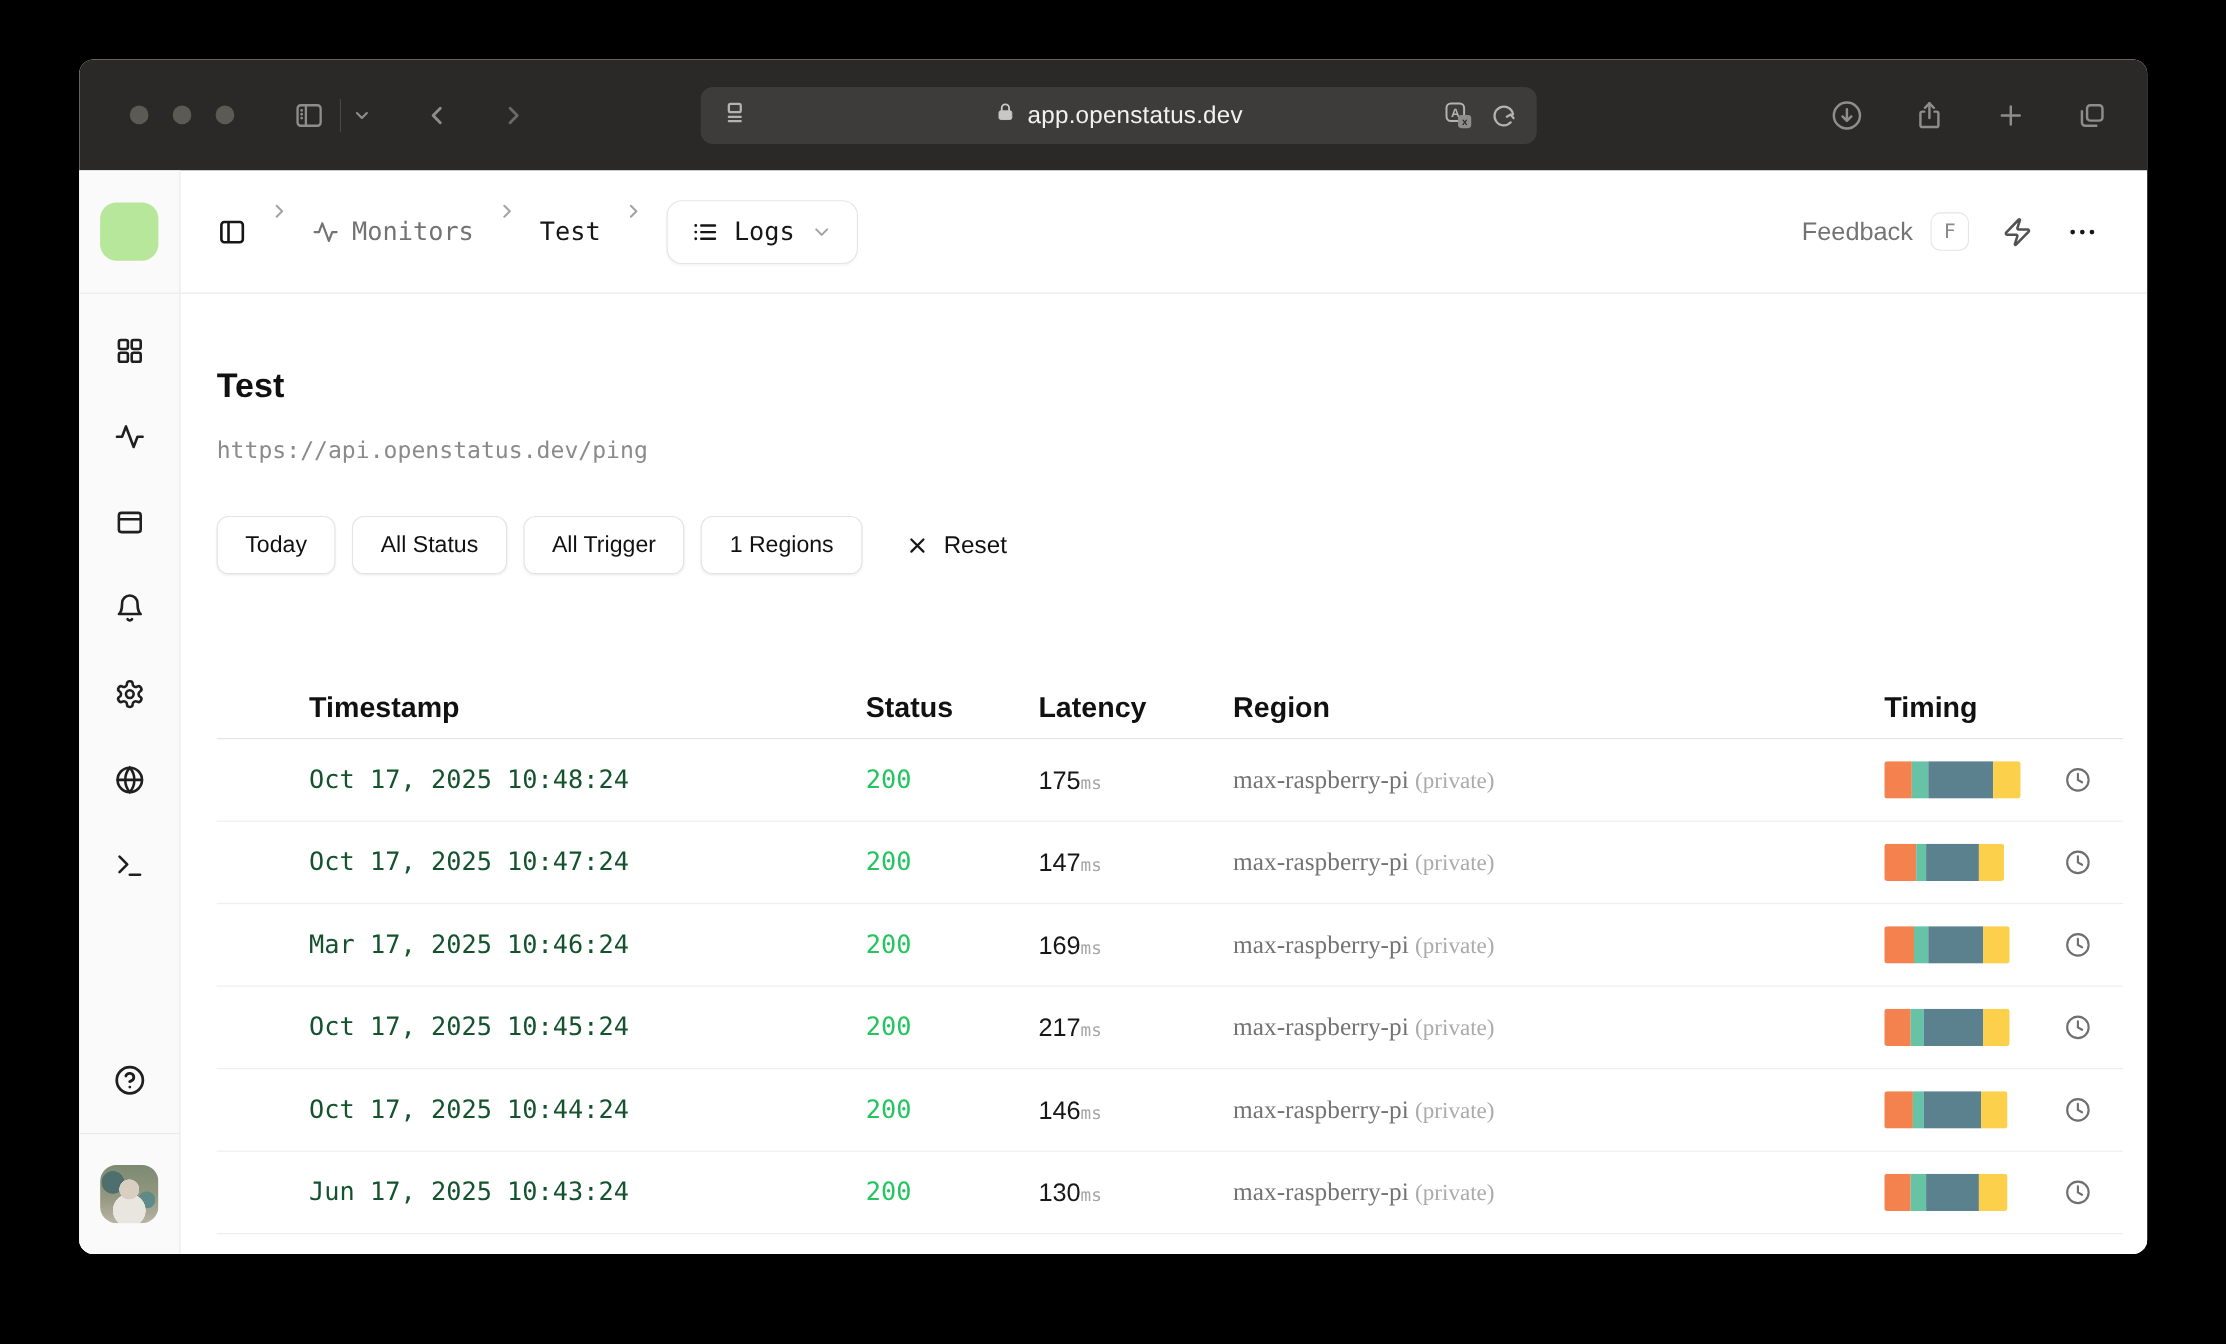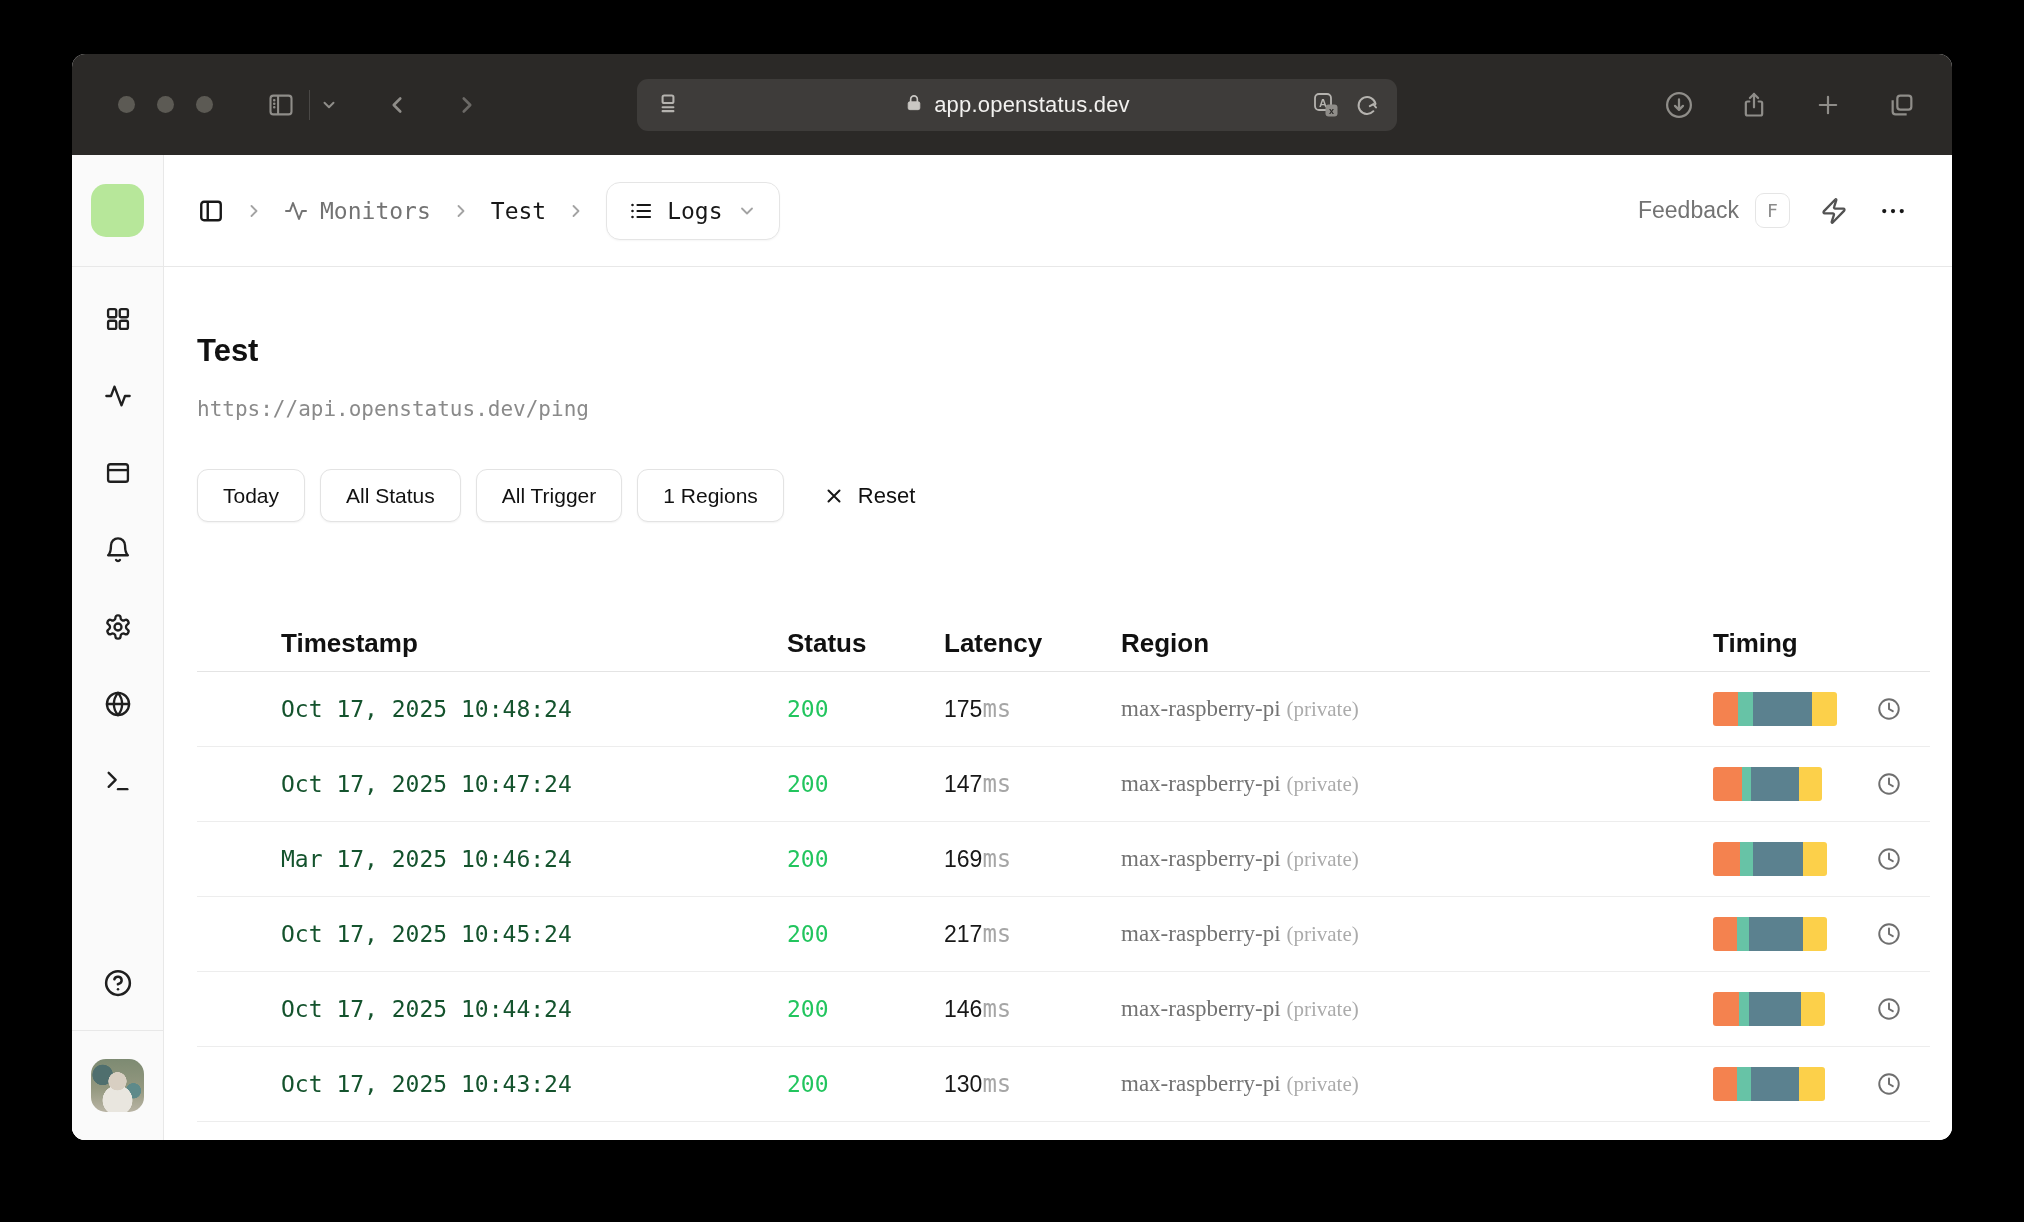--- a/index.html
+++ b/index.html
@@ -51,21 +51,21 @@
               radial-gradient(circle at 50% 42%, #d8cfc2 0 22%, transparent 23%),
               radial-gradient(circle at 50% 78%, #e9e6df 0 30%, transparent 31%),
               radial-gradient(circle at 22% 30%, #4f6f6e 0 18%, transparent 19%),
               radial-gradient(circle at 80% 60%, #5e8a8a 0 14%, transparent 15%),
               linear-gradient(180deg, #7d8a72 0%, #93987f 55%, #b9b4a4 100%); }
 
   .main { flex:1; display:flex; flex-direction:column; min-width:0; }
 
   .app-header { height:112px; border-bottom:1px solid #e8e8e8; display:flex;
                 align-items:center; padding:0 44px 0 34px; flex:none; }
-  .crumbs { display:flex; align-items:center; gap:20px; }
+  .crumbs { display:flex; gap:20px; }
   .crumb-chev { color:#a3a3a3; display:flex; }
   .crumb { display:flex; align-items:center; gap:12px; font-size:23px; }
   .crumb.gray { color:#737373; }
   .crumb.dark { color:#171717; }
   .logs-btn { display:flex; align-items:center; gap:14px; border:1px solid #e5e5e5;
               border-radius:14px; background:#fff; padding:15px 22px; font-size:23px;
               color:#171717; box-shadow:0 1px 2px rgba(0,0,0,.04); }
   .logs-btn .chev { color:#a3a3a3; display:flex; }
   .hdr-right { margin-left:auto; display:flex; align-items:center; gap:30px; }
   .feedback { display:flex; align-items:center; gap:16px; color:#737373; font-size:23px; }
@@ -93,21 +93,21 @@
   .table { margin-top:94px; }
   .trow { display:grid;
           grid-template-columns:84px 506px 157px 177px 592px 163px 1fr;
           align-items:center; border-bottom:1px solid #ededed; height:75px; }
   .trow.head { height:56px; border-bottom:1px solid #e4e4e4; }
   .th { font-size:26px; font-weight:700; color:#111; }
   .bullet { width:17px; height:17px; border-radius:5px; background:#22c55e; margin-left:26px; }
   .ts { font-family:"DejaVu Sans Mono", monospace; font-size:23px; color:#14532d; }
   .stat { font-family:"DejaVu Sans Mono", monospace; font-size:23px; color:#22c55e; }
   .lat { font-size:23px; color:#171717; font-weight:500; }
-  .lat .unit { color:#a6a6a6; font-size:24px; font-weight:400;
+  .lat .unit { color:#a6a6a6; font-size:16px; font-weight:400;
                font-family:"DejaVu Sans Mono", monospace; }
   .reg { font-family:Liberation Serif, serif; font-size:23px; color:#737373; }
   .reg .note { color:#ababab; font-size:21px; }
   .tbar { display:flex; height:34px; border-radius:3px; overflow:hidden; width:max-content; }
   .tbar span { display:block; height:100%; }
   .clockcell { color:#6f6f6f; display:flex; }
 </style>
 </head>
 <body>
 
@@ -475,21 +475,21 @@
             <div class="clockcell">
                 <svg width="26" height="26" viewBox="0 0 24 24" fill="none" stroke="currentColor" stroke-width="1.8" stroke-linecap="round">
                   <circle cx="12" cy="12" r="9"></circle>
                   <path d="M12 7v5l3.5 2"></path>
                 </svg>
               </div>
           </div>
 
           <div class="trow">
             <div><span class="bullet"></span></div>
-            <div class="ts">Oct 17, 2025 10:43:24</div>
+            <div class="ts">Jun 17, 2025 10:43:24</div>
             <div class="stat">200</div>
             <div class="lat"><span>130</span><span class="unit">ms</span></div>
             <div class="reg"><span>max-raspberry-pi</span> <span class="note">(private)</span></div>
             <div>
                 <span class="tbar">
                   <span style="width: 24px; background: rgb(244, 130, 79);"></span>
                   <span style="width: 14px; background: rgb(103, 195, 166);"></span>
                   <span style="width: 48px; background: rgb(91, 129, 143);"></span>
                   <span style="width: 26px; background: rgb(252, 208, 74);"></span>
                 </span>

